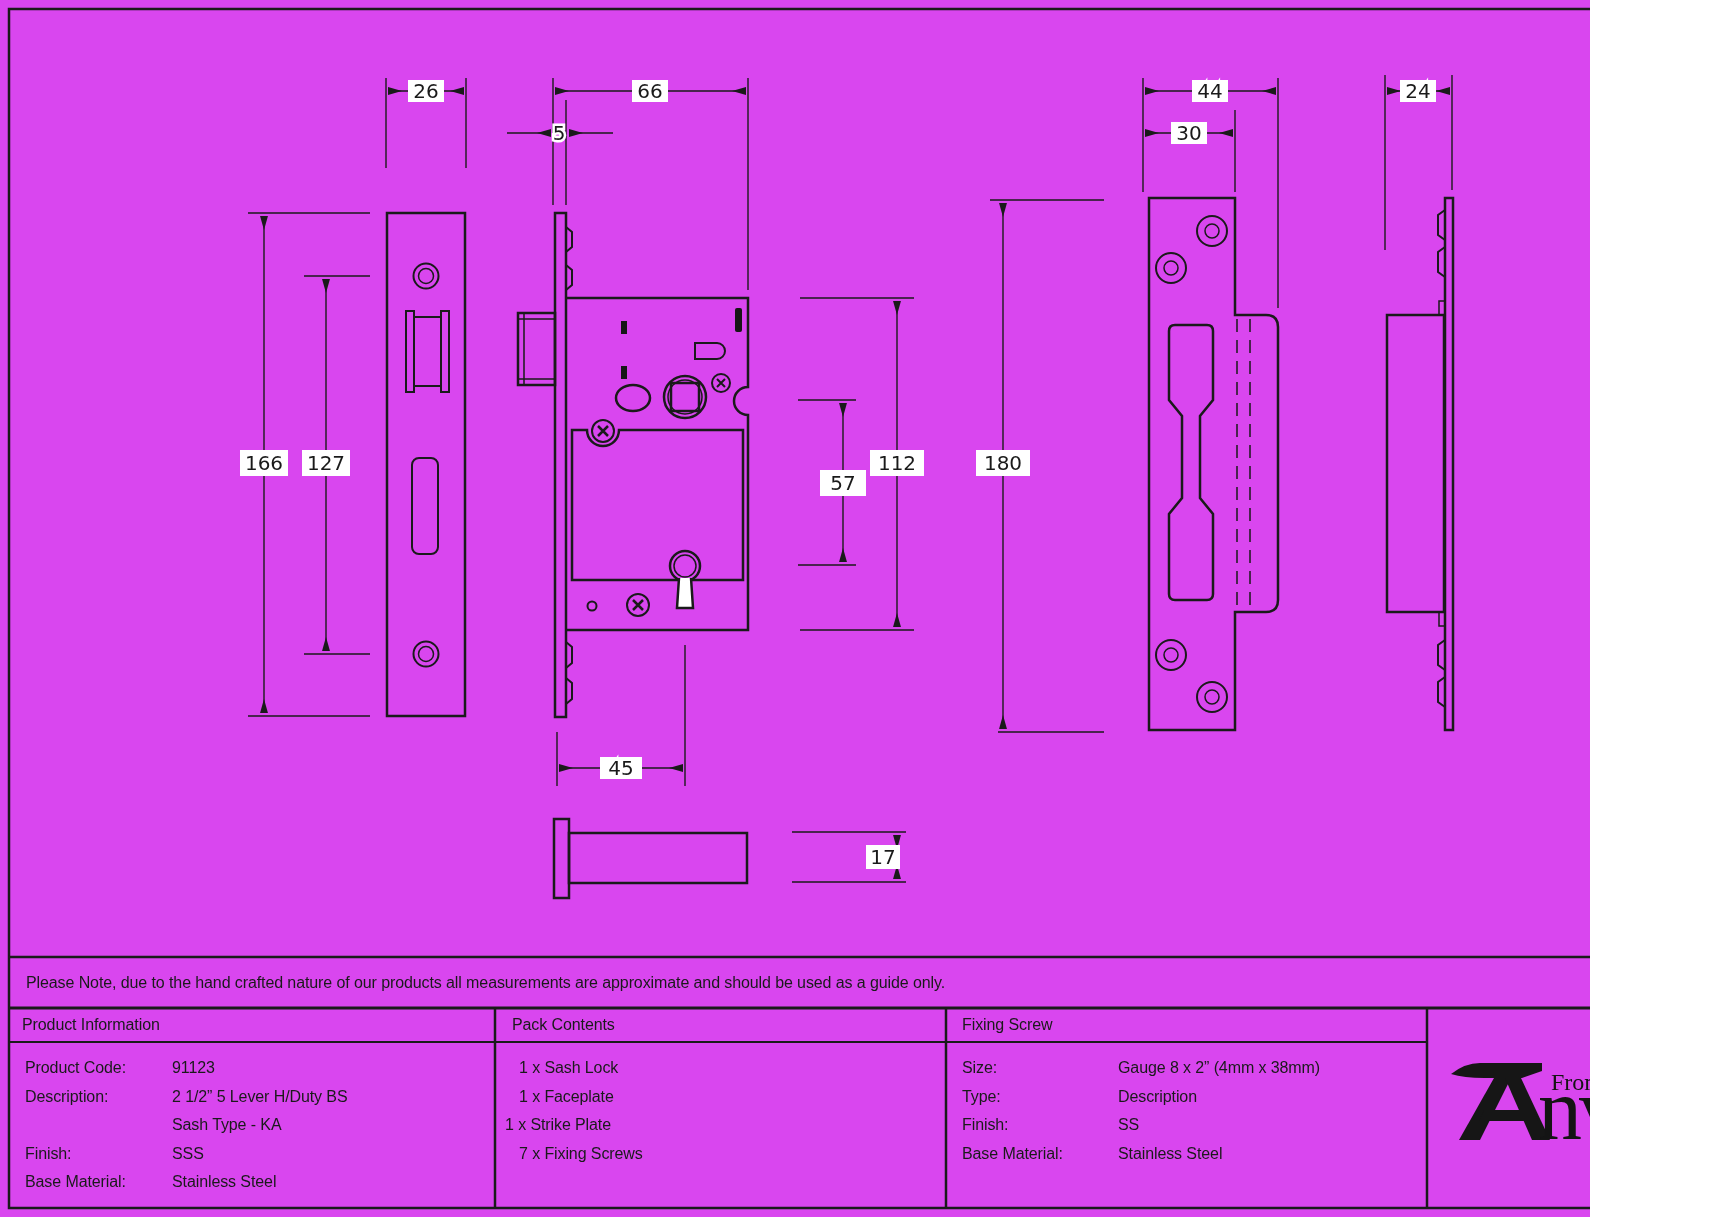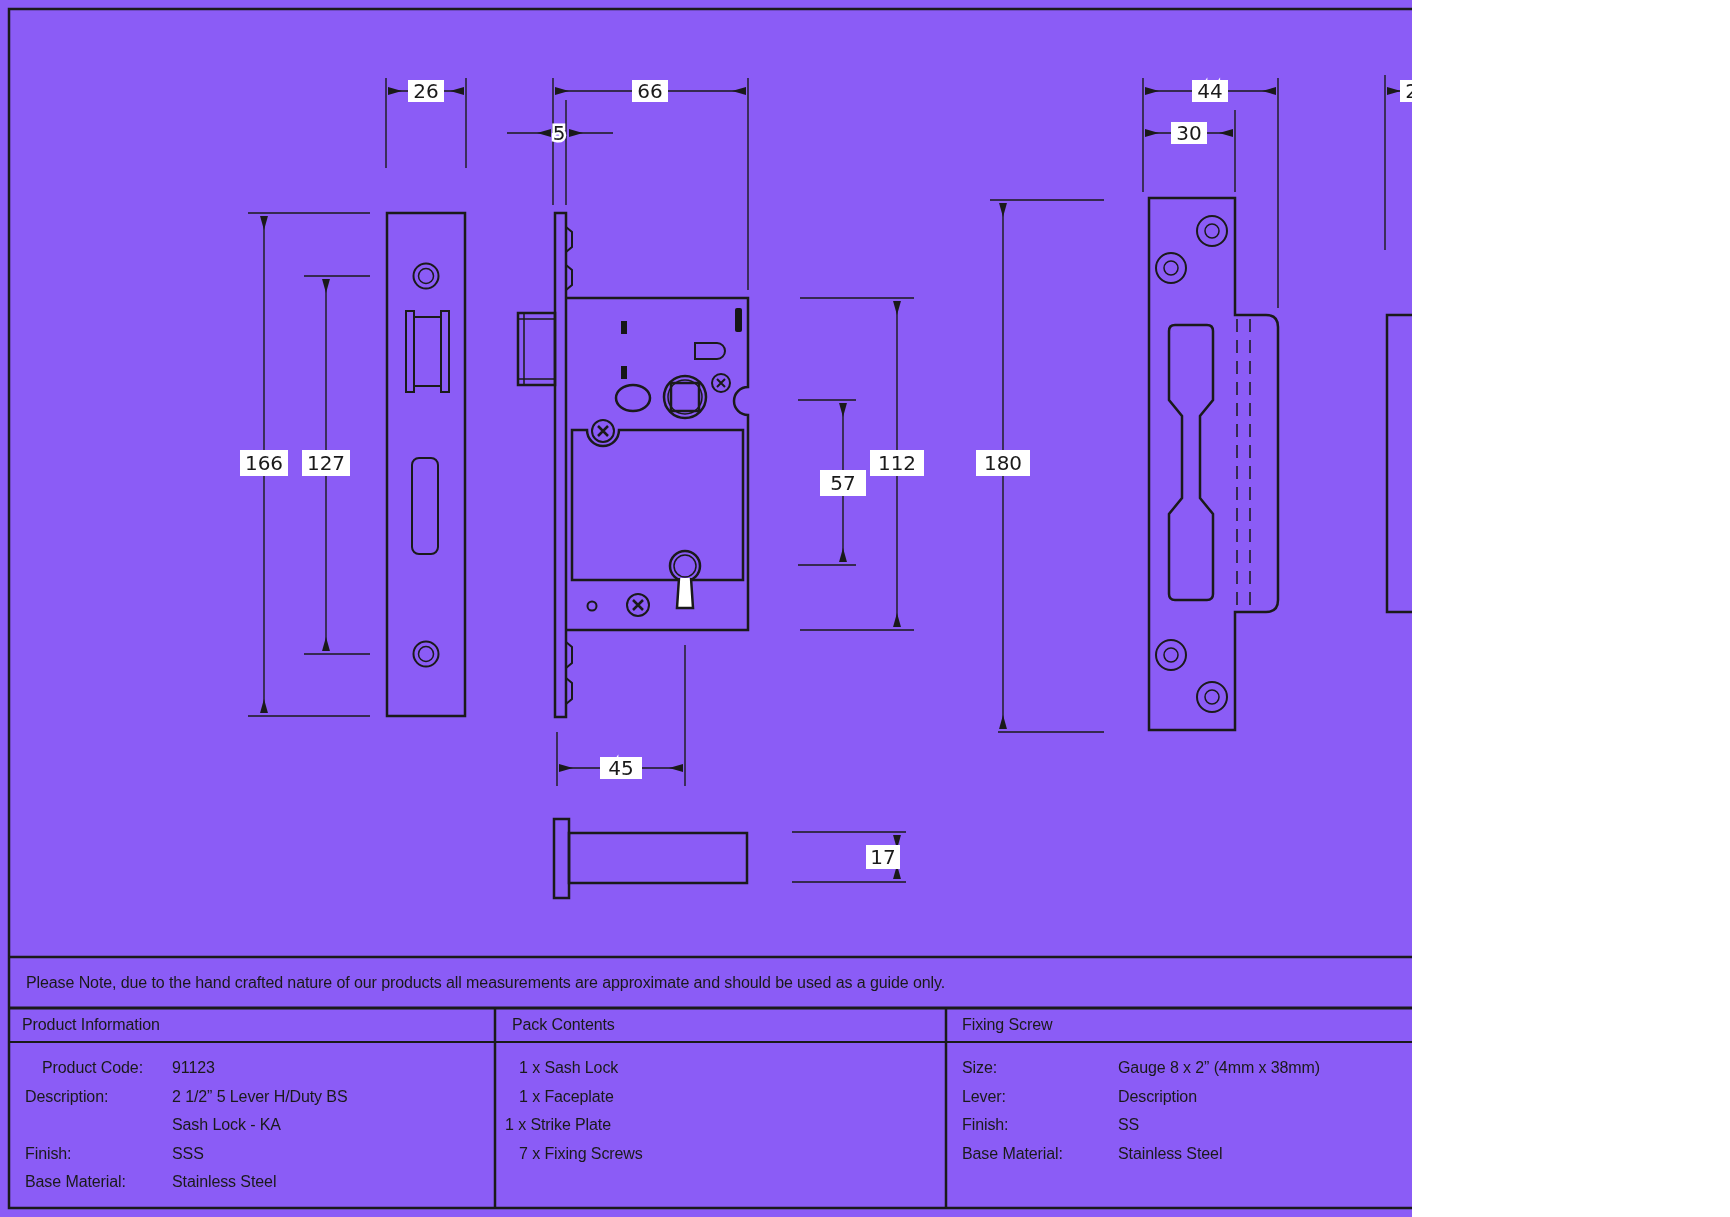--- a/index.html
+++ b/index.html
@@ -1,16 +1,16 @@
 <!DOCTYPE html>
 <html><head>
 <meta charset="utf-8">
 <style>
   html,body{margin:0;padding:0;background:#fff}
-  #root{position:relative;width:1412px;height:1217px;background:#8b5cf6;
+  #root{position:relative;width:1590px;height:1217px;background:#d946ef;
         font-family:"Liberation Sans",sans-serif;color:#1a1a1a;overflow:hidden}
   #root > svg{position:absolute;left:0;top:0}
   .t{position:absolute;white-space:pre;font-size:16px;color:#1a1a1a;letter-spacing:-0.1px}
   .hdr{top:1008px;height:34px;line-height:34px}
   .row{height:28px;line-height:28px}
   
   .ln{stroke:#1a1a1a;fill:none}
   .w25{stroke-width:2.5}.w3{stroke-width:3.2}.w2{stroke-width:2}.w15{stroke-width:1.5}
   .dimln{stroke:#1a1a1a;stroke-width:1.4;fill:none}
   .dash{stroke-dasharray:13 8}
@@ -242,37 +242,37 @@
       <text class="logo-reg" x="1692" y="1077">®</text>
     </g>
   </svg>
 
   <div class="t" style="left:26px;top:957px;height:51px;line-height:51px">Please Note, due to the hand crafted nature of our products all measurements are approximate and should be used as a guide only.</div>
 
   <div class="t hdr" style="left:22px">Product Information</div>
   <div class="t hdr" style="left:512px">Pack Contents</div>
   <div class="t hdr" style="left:962px">Fixing Screw</div>
 
-  <div class="t row" style="left:42px;top:1054px">Product Code:</div>
+  <div class="t row" style="left:25px;top:1054px">Product Code:</div>
   <div class="t row" style="left:172px;top:1054px">91123</div>
   <div class="t row" style="left:25px;top:1083px">Description:</div>
   <div class="t row" style="left:172px;top:1083px">2 1/2” 5 Lever H/Duty BS</div>
-  <div class="t row" style="left:172px;top:1111px">Sash Lock - KA</div>
+  <div class="t row" style="left:172px;top:1111px">Sash Type - KA</div>
   <div class="t row" style="left:25px;top:1140px">Finish:</div>
   <div class="t row" style="left:172px;top:1140px">SSS</div>
   <div class="t row" style="left:25px;top:1168px">Base Material:</div>
   <div class="t row" style="left:172px;top:1168px">Stainless Steel</div>
 
   <div class="t row" style="left:519px;top:1054px">1 x Sash Lock</div>
   <div class="t row" style="left:519px;top:1083px">1 x Faceplate</div>
   <div class="t row" style="left:505px;top:1111px">1 x Strike Plate</div>
   <div class="t row" style="left:519px;top:1140px">7 x Fixing Screws</div>
 
   <div class="t row" style="left:962px;top:1054px">Size:</div>
   <div class="t row" style="left:1118px;top:1054px">Gauge 8 x 2” (4mm x 38mm)</div>
-  <div class="t row" style="left:962px;top:1083px">Lever:</div>
+  <div class="t row" style="left:962px;top:1083px">Type:</div>
   <div class="t row" style="left:1118px;top:1083px">Description</div>
   <div class="t row" style="left:962px;top:1111px">Finish:</div>
   <div class="t row" style="left:1118px;top:1111px">SS</div>
   <div class="t row" style="left:962px;top:1140px">Base Material:</div>
   <div class="t row" style="left:1118px;top:1140px">Stainless Steel</div>
 
 </div>
 
 </body></html>

